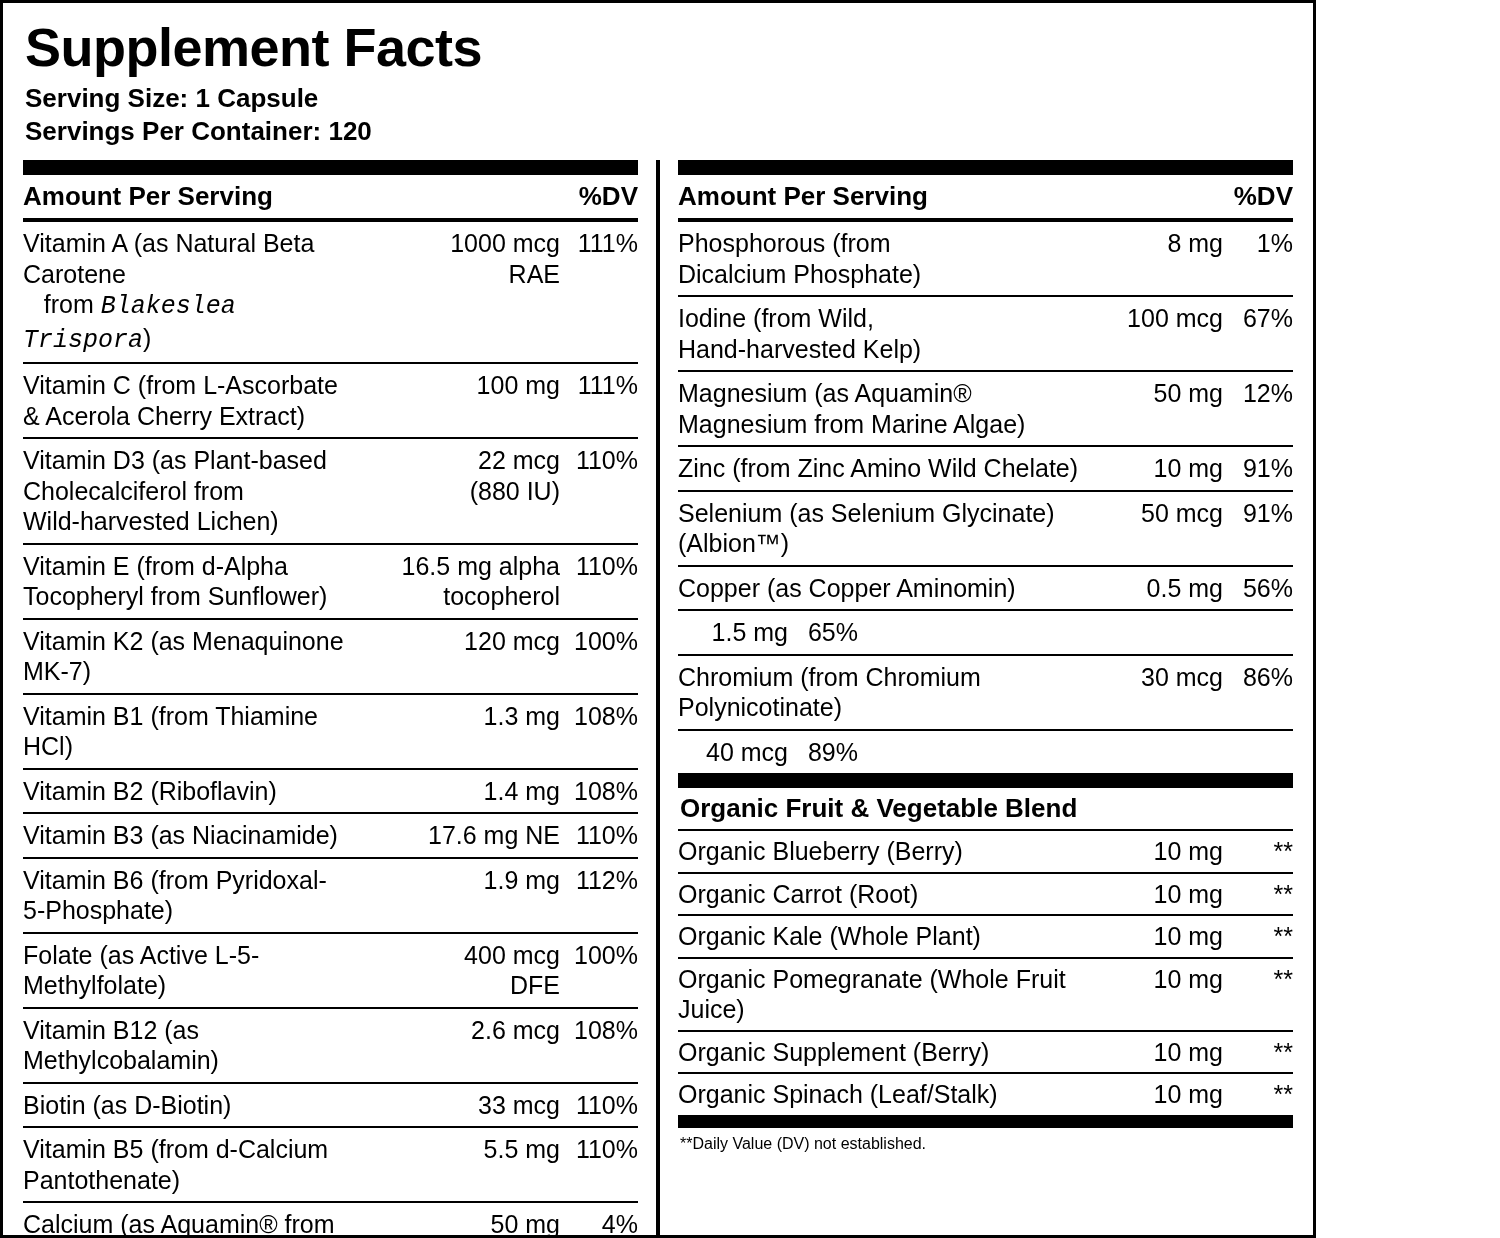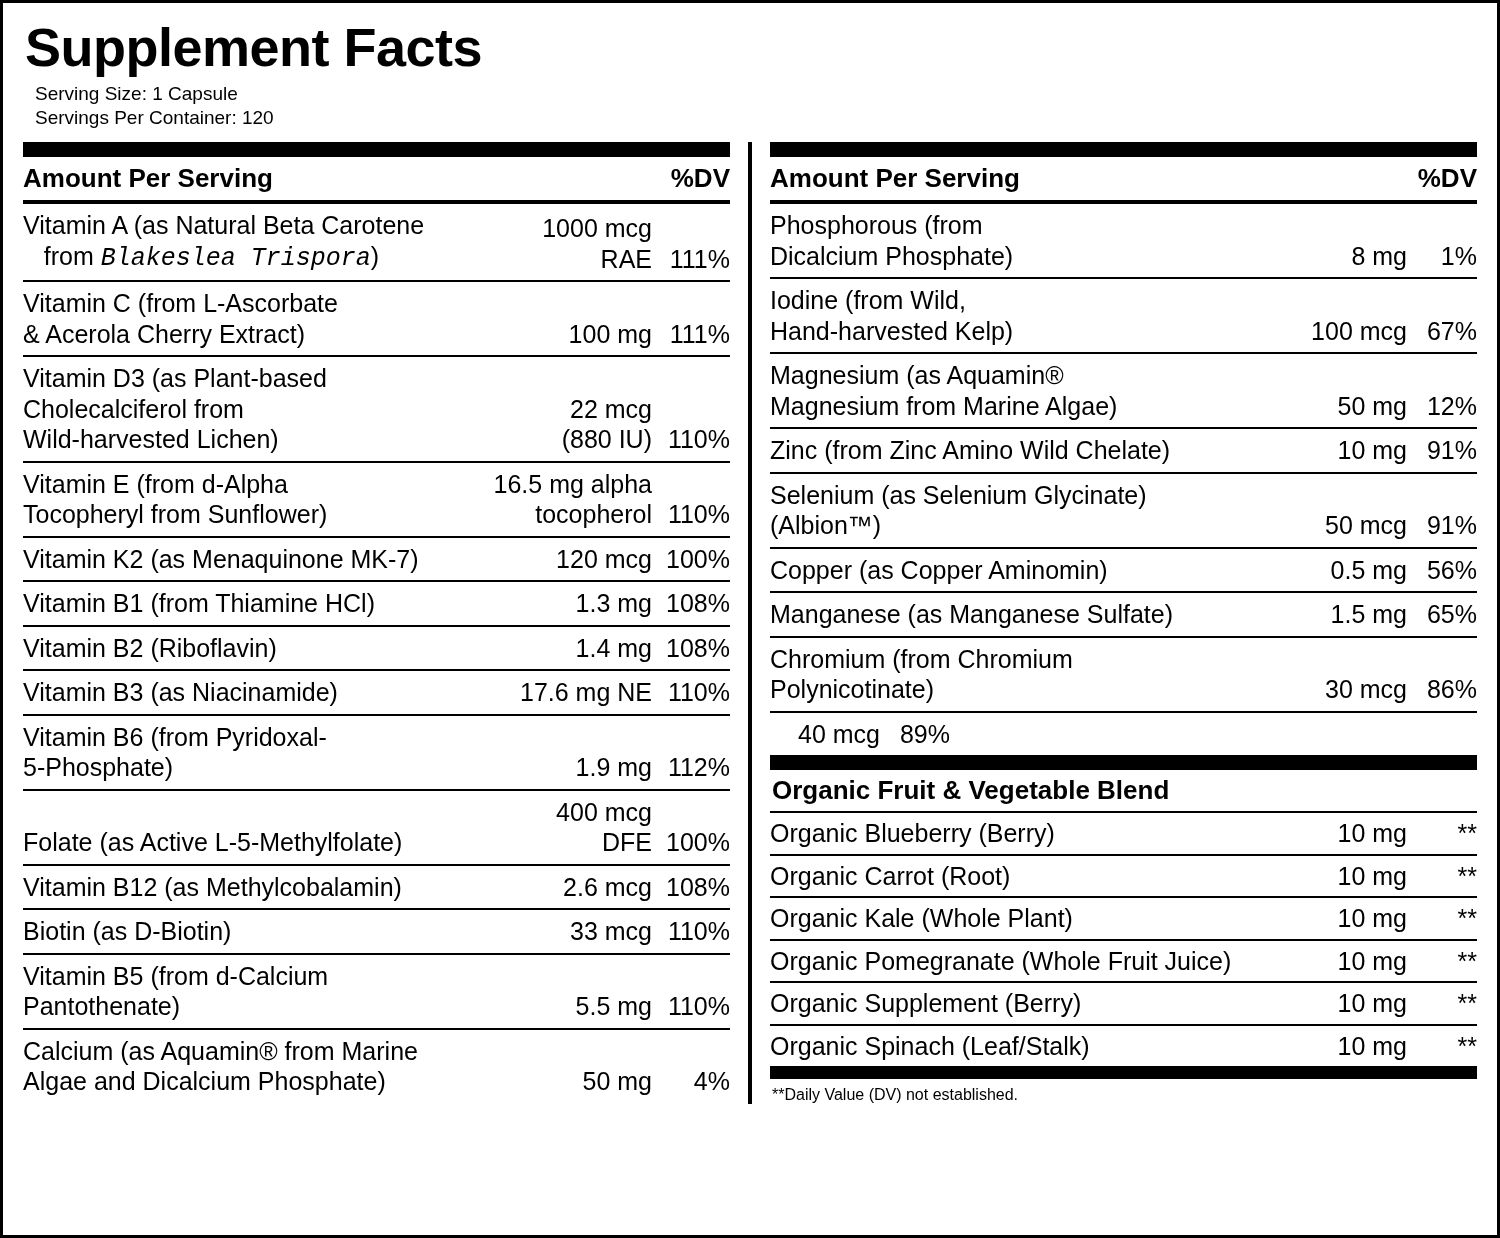--- a/index.html
+++ b/index.html
@@ -6,38 +6,39 @@
     margin: 0;
     padding: 0;
     background: #ffffff;
   }
   body {
     font-family: "Liberation Sans", sans-serif;
     color: #000000;
   }
   .panel {
     position: relative;
-    width: 1500px;
+    width: 1316px;
     height: 1238px;
     box-sizing: border-box;
     border: 3px solid #000;
     background: #fff;
     padding: 14px 20px 10px 20px;
   }
   .title {
     font-size: 54px;
     font-weight: bold;
     letter-spacing: -0.5px;
     line-height: 1.05;
     margin: 2px 0 6px 2px;
   }
   .serving-line {
-    font-size: 19px;
+    font-size: 26px;
     line-height: 1.28;
-    margin-left: 12px;
+    margin-left: 2px;
+    font-weight: bold;
   }
   .columns {
     display: flex;
     margin-top: 12px;
     align-items: flex-start;
   }
   .col {
     flex: 1 1 0;
     min-width: 0;
   }
@@ -63,21 +64,21 @@
     align-items: flex-end;
     font-weight: bold;
     font-size: 26px;
     padding: 6px 0 6px 0;
     border-bottom: 4px solid #000;
   }
   .hdr-row .hdr-label { flex: 1 1 auto; }
   .hdr-row .hdr-dv { flex: 0 0 auto; }
   .row {
     display: flex;
-    align-items: flex-end;
+    align-items: flex-start;
     border-bottom: 2px solid #000;
     font-size: 25px;
     line-height: 1.22;
     padding: 6px 0 6px 0;
   }
   .row:last-child { border-bottom: none; }
   .row .name {
     flex: 1 1 auto;
     padding-right: 8px;
     white-space: pre-line;
@@ -267,21 +268,20 @@
         <span class="dv">91%</span>
       </div>
 
       <div class="row">
         <span class="name">Copper (as Copper Aminomin)</span>
         <span class="amt">0.5 mg</span>
         <span class="dv">56%</span>
       </div>
 
       <div class="row">
-        <span class="name">Manganese (as Manganese Sulfate)</span>
         <span class="amt">1.5 mg</span>
         <span class="dv">65%</span>
       </div>
 
       <div class="row">
         <span class="name">Chromium (from Chromium
    Polynicotinate)</span>
         <span class="amt">30 mcg</span>
         <span class="dv">86%</span>
       </div>

